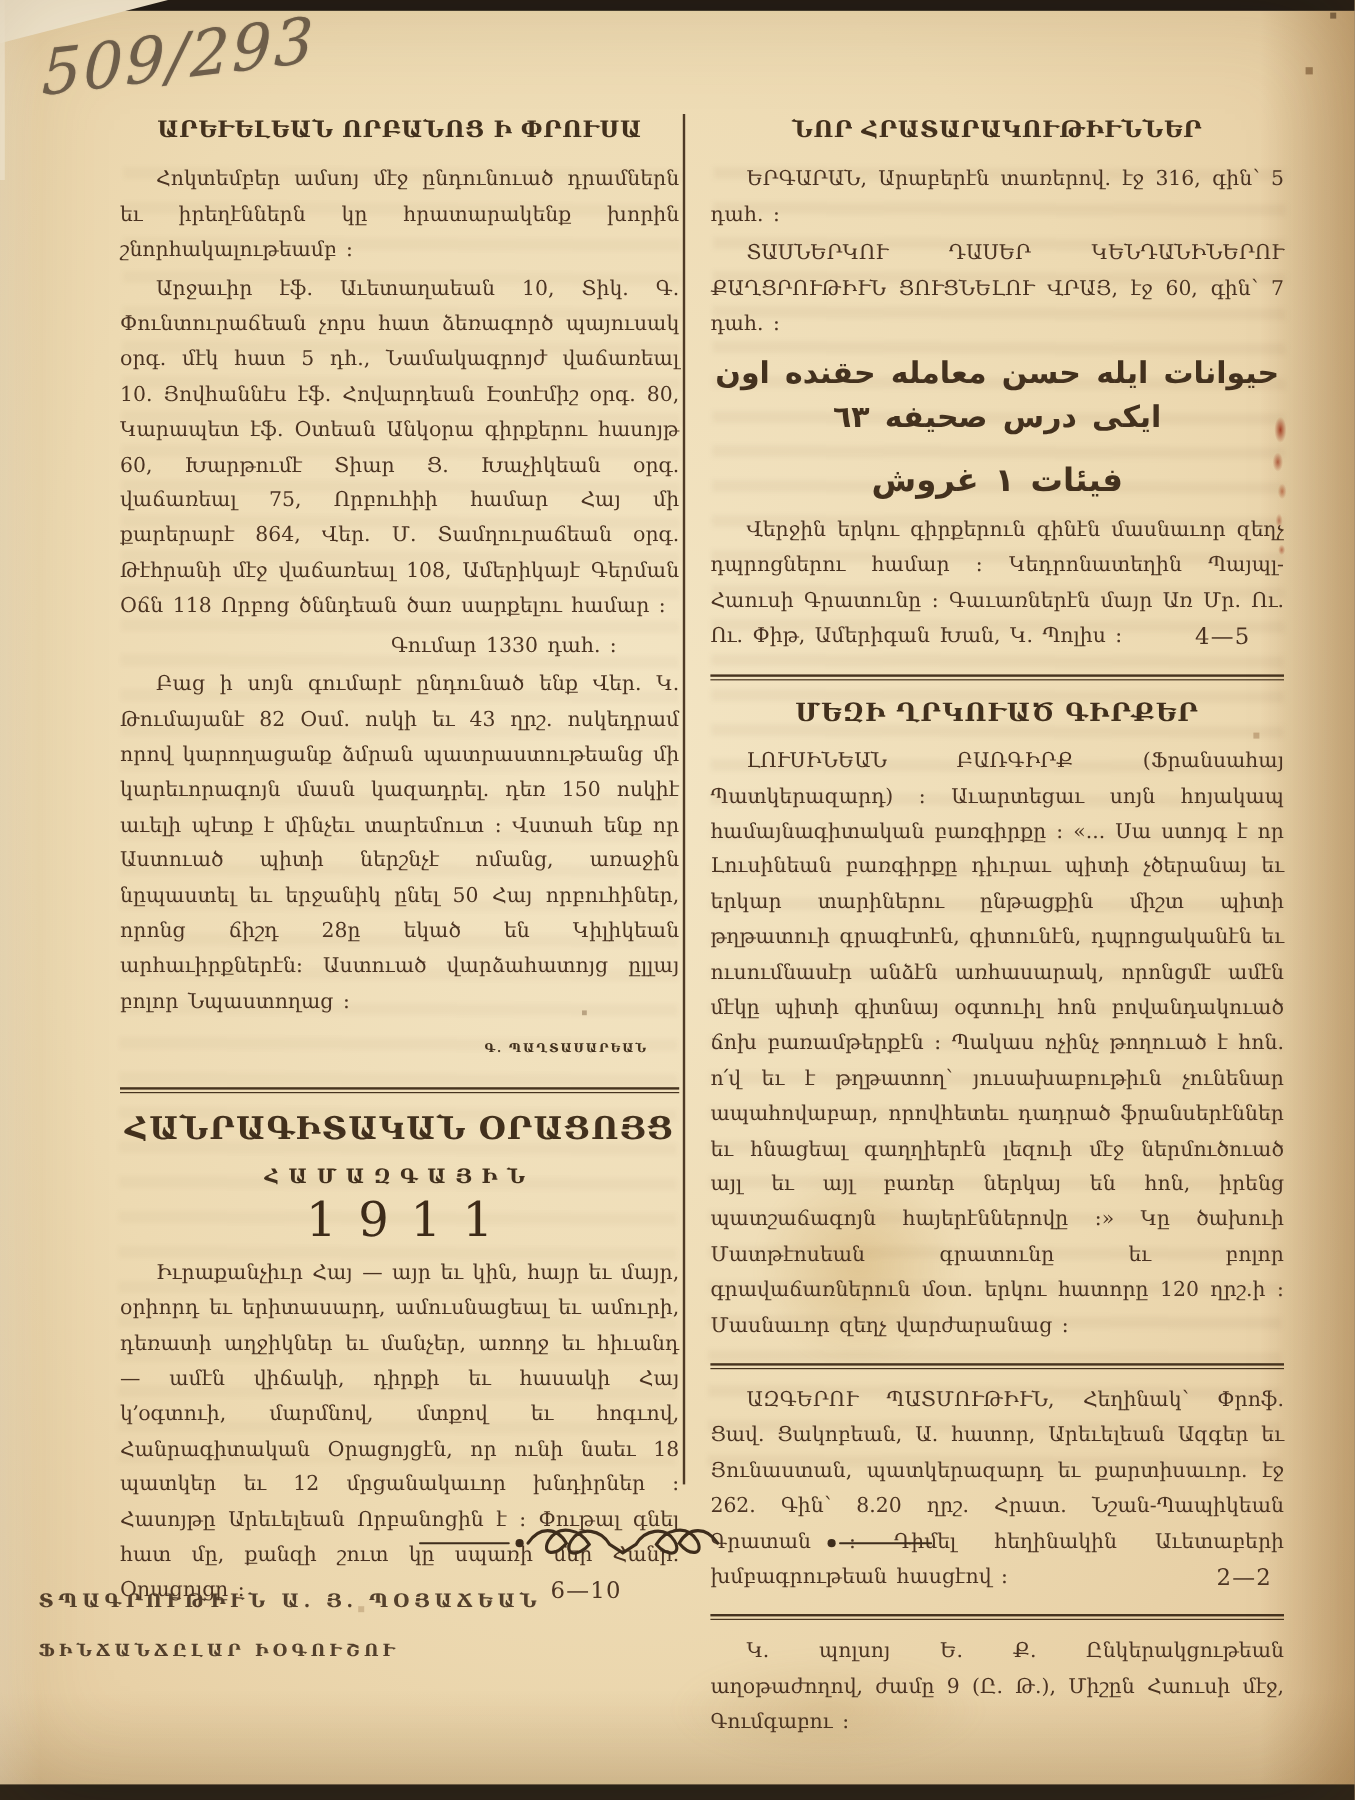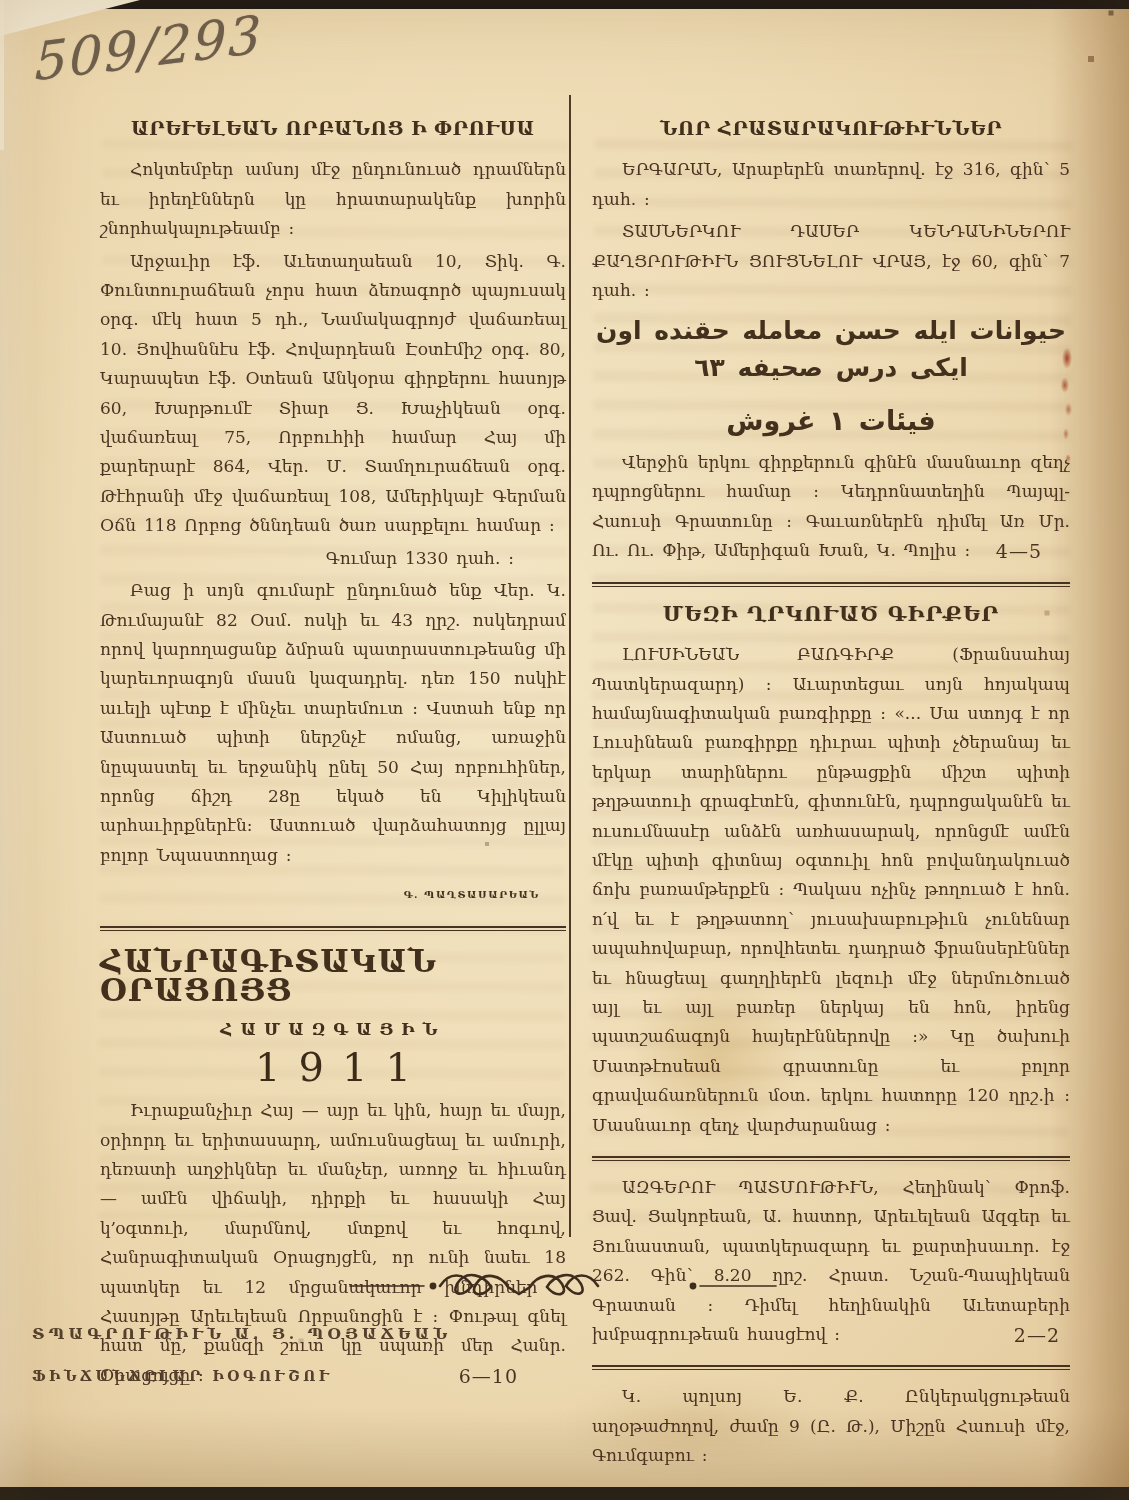--- a/index.html
+++ b/index.html
@@ -54,36 +54,36 @@
       radial-gradient(ellipse 4px 6px at 56% 92%, rgba(152,42,18,0.55), rgba(152,42,18,0) 72%);}
 
   .handwriting{
     position:absolute;left:34px;top:18px;
     font-style:italic;font-size:52px;color:#6e5f4d;
     transform:rotate(-7deg) skewX(-8deg);
     letter-spacing:2px;text-shadow:0 0 1px rgba(110,95,77,0.6);
   }
 
   
-  .col{position:absolute;top:112px;font-size:17px;line-height:29.4px;color:#4b3322;
+  .col{position:absolute;top:92px;font-size:17px;line-height:29.4px;color:#4b3322;
     text-align:justify;}
   .col-left{left:100px;width:466px;}
   .col-right{left:592px;width:478px;}
   .vrule{position:absolute;left:569px;top:95px;width:2px;height:1142px;background:#4e3a26;}
 
   .col p{margin:3px 0;text-indent:30px;word-spacing:2.5px;}
   .h-sec{font-size:19px;font-weight:bold;text-align:center;text-indent:0;
     letter-spacing:.5px;margin:2px 0 12px;color:#42301d;}
   .h-books{font-size:21px;letter-spacing:1px;}
   .total-line{text-indent:0;text-align:right;padding-right:52px;margin-top:6px;}
   .signature{text-indent:0;text-align:right;padding-right:26px;font-weight:bold;
     font-size:10px;letter-spacing:1.5px;margin-top:10px;color:#42301d;}
   .rule-double{height:2px;border-top:2px solid #46331f;border-bottom:1px solid #46331f;
     margin:16px 0 12px;}
-  .cal-title{font-size:31px;font-weight:bold;text-align:left;text-indent:0;
+  .cal-title{font-size:26px;font-weight:bold;text-align:center;text-indent:0;
     margin:16px 0 10px;letter-spacing:1px;color:#42301d;}
   .cal-sub{font-size:16.5px;font-weight:bold;text-align:center;text-indent:0;
     letter-spacing:8px;margin:0 0 8px;color:#42301d;}
   .cal-year{font-size:40px;font-weight:normal;text-align:center;text-indent:18px;
     letter-spacing:18px;margin:0 0 14px;color:#3d2b19;}
   .ar{font-family:"DejaVu Sans",sans-serif;direction:rtl;text-align:center;text-indent:0;
     font-size:25px;font-weight:bold;line-height:1.45;margin:8px 0 2px;word-spacing:4px;color:#43311e;}
   .ar-price{font-size:27px;margin:15px 0 8px;}
   .has-code{position:relative;}
   .code{position:absolute;bottom:-1px;font-size:19px;letter-spacing:1px;text-indent:0;}
@@ -137,21 +137,21 @@
     </p>
   </div>
 
   <div class="col col-right">
     <div class="h-sec">ՆՈՐ ՀՐԱՏԱՐԱԿՈՒԹԻՒՆՆԵՐ</div>
     <p>ԵՐԳԱՐԱՆ, Արաբերէն տառերով. էջ 316, գին՝ 5 դահ. ։</p>
     <p>ՏԱՍՆԵՐԿՈՒ ԴԱՍԵՐ ԿԵՆԴԱՆԻՆԵՐՈՒ ՔԱՂՑՐՈՒԹԻՒՆ ՑՈՒՑՆԵԼՈՒ ՎՐԱՅ, էջ 60, գին՝ 7 դահ. ։</p>
     <div class="ar">حيوانات ايله حسن معامله حقنده اون ايكى درس صحيفه ٦٣</div>
     <div class="ar ar-price">فيئات ١ غروش</div>
     <p class="has-code">
-      <span>Վերջին երկու գիրքերուն գինէն մասնաւոր զեղչ դպրոցներու համար ։ Կեդրոնատեղին Պայպլ-Հաուսի Գրատունը ։ Գաւառներէն դիմել Առ Մր. Ու. Ու. Փիթ, Ամերիգան Խան, Կ. Պոլիս ։</span>
+      <span>Վերջին երկու գիրքերուն գինէն մասնաւոր զեղչ դպրոցներու համար ։ Կեդրոնատեղին Պայպլ-Հաուսի Գրատունը ։ Գաւառներէն մայր Առ Մր. Ու. Ու. Փիթ, Ամերիգան Խան, Կ. Պոլիս ։</span>
       <span class="code code-45">4—5</span>
     </p>
 
     <div class="rule-double"></div>
 
     <div class="h-sec h-books">ՄԵԶԻ ՂՐԿՈՒԱԾ ԳԻՐՔԵՐ</div>
     <p>ԼՈՒՍԻՆԵԱՆ ԲԱՌԳԻՐՔ (Ֆրանսահայ Պատկերազարդ) ։ Աւարտեցաւ սոյն հոյակապ համայնագիտական բառգիրքը ։ «... Սա ստոյգ է որ Լուսինեան բառգիրքը դիւրաւ պիտի չծերանայ եւ երկար տարիներու ընթացքին միշտ պիտի թղթատուի գրագէտէն, գիտունէն, դպրոցականէն եւ ուսումնասէր անձէն առհասարակ, որոնցմէ ամէն մէկը պիտի գիտնայ օգտուիլ հոն բովանդակուած ճոխ բառամթերքէն ։ Պակաս ոչինչ թողուած է հոն. ո՛վ եւ է թղթատող՝ յուսախաբութիւն չունենար ապահովաբար, որովհետեւ դադրած ֆրանսերէններ եւ հնացեալ գաղղիերէն լեզուի մէջ ներմուծուած այլ եւ այլ բառեր ներկայ են հոն, իրենց պատշաճագոյն հայերէններովը ։» Կը ծախուի Մատթէոսեան գրատունը եւ բոլոր գրավաճառներուն մօտ. երկու հատորը 120 ղրշ.ի ։ Մասնաւոր զեղչ վարժարանաց ։</p>
 
     <div class="rule-double"></div>
 

